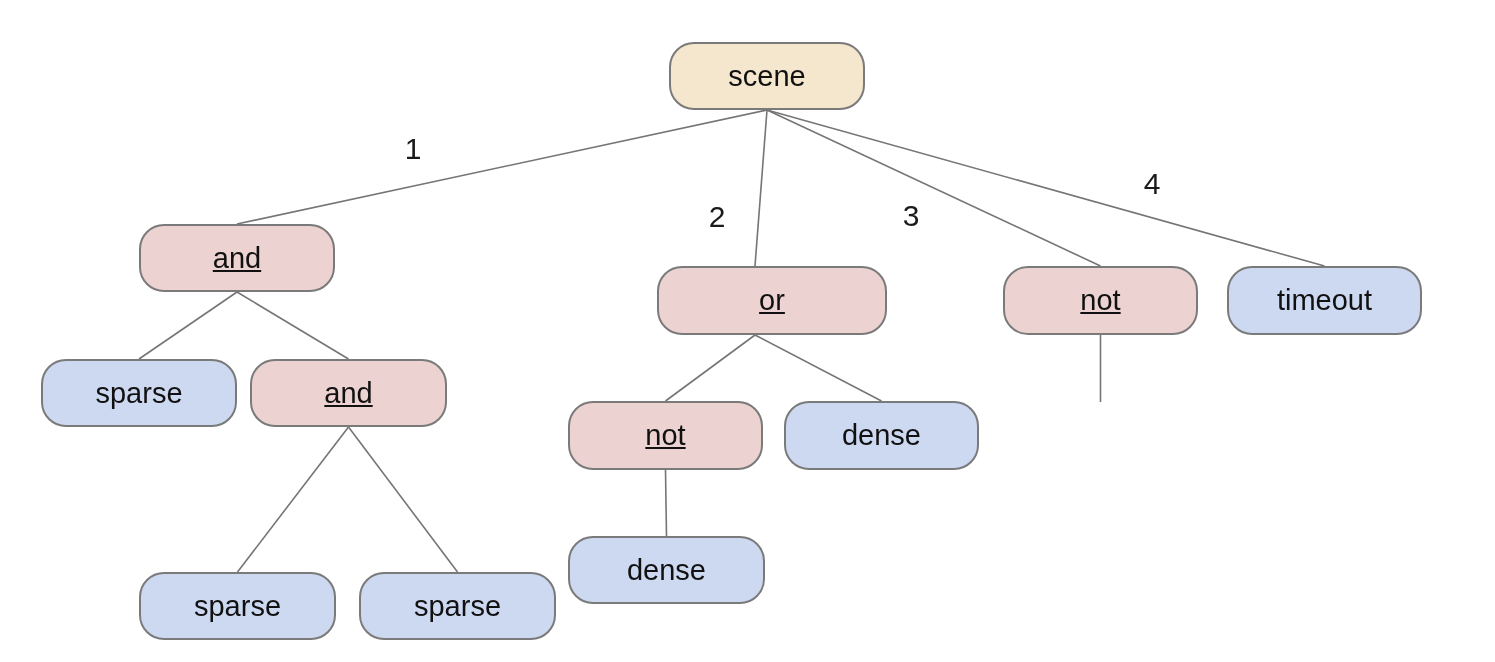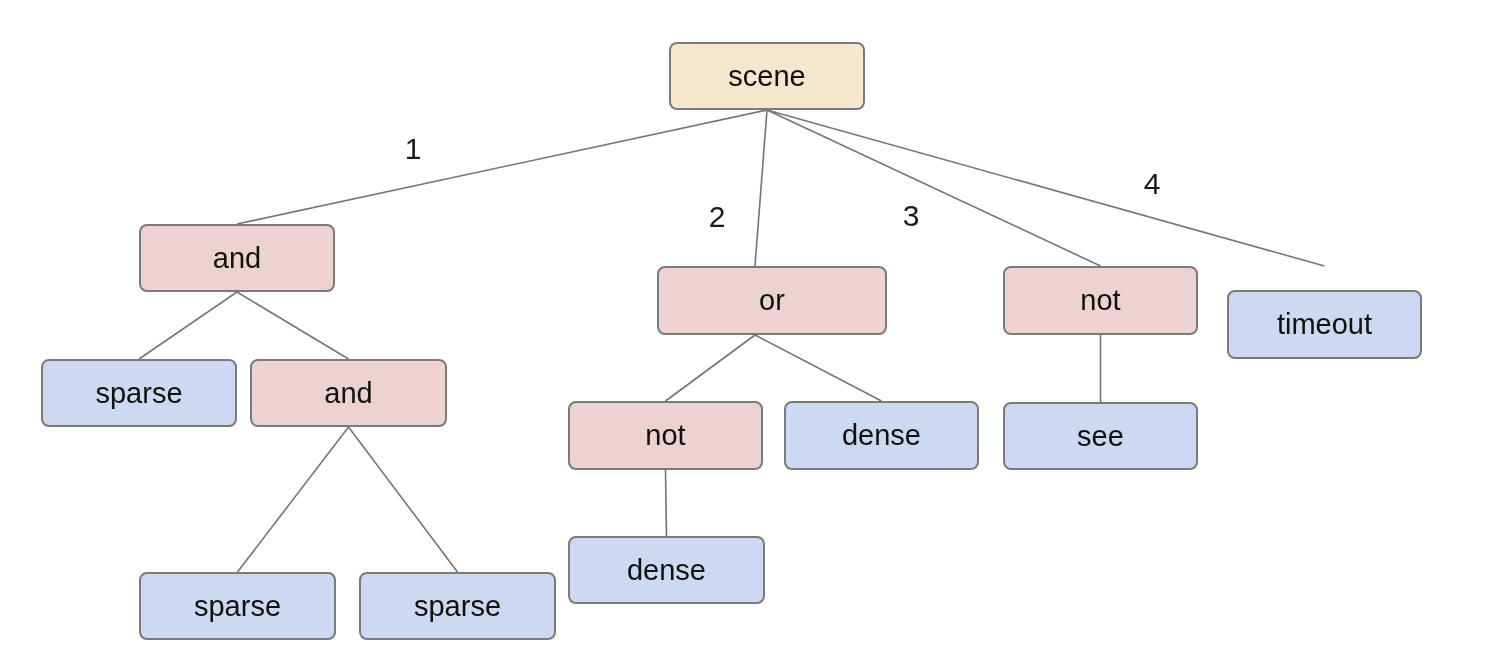--- a/index.html
+++ b/index.html
@@ -37,29 +37,29 @@
     position: absolute;
     left: 0;
     top: 0;
     width: 1495px;
     height: 662px;
   }
   .node {
     position: absolute;
     box-sizing: border-box;
     border: 2px solid var(--node-border, #7a7a7a);
-    border-radius: 8px;
+    border-radius: 25px;
     display: flex;
     align-items: center;
     justify-content: center;
     font-size: 29px;
     color: var(--text-color, #111111);
   }
   .node.root     { background: var(--root-fill, #f5e7ce); }
-  .node.operator { background: var(--operator-fill, #ecd3d1); }
+  .node.operator { background: var(--operator-fill, #ecd3d1); text-decoration: underline; }
   .node.leaf     { background: var(--leaf-fill, #cdd9f1); }
 </style>
 </head>
 <body>
 
 <div class="canvas">
   <svg class="edge-layer" xmlns="http://www.w3.org/2000/svg" viewBox="0 0 1495 662">
       <line x1="767" y1="110" x2="237" y2="224"></line>
       <text x="413" y="148">1</text>
       <line x1="767" y1="110" x2="755" y2="266"></line>
@@ -83,38 +83,35 @@
       </div>
       <div class="node operator" style="left: 139px; top: 224px; width: 196px; height: 68px;">
         <span>and</span>
       </div>
       <div class="node operator" style="left: 657px; top: 266px; width: 230px; height: 69px;">
         <span>or</span>
       </div>
       <div class="node operator" style="left: 1003px; top: 266px; width: 195px; height: 69px;">
         <span>not</span>
       </div>
-      <div class="node leaf" style="left: 1227px; top: 266px; width: 195px; height: 69px; margin-top: 24px;">
+      <div class="node leaf" style="left: 1227px; top: 266px; width: 195px; height: 69px;">
         <span>timeout</span>
       </div>
       <div class="node leaf" style="left: 41px; top: 359px; width: 196px; height: 68px;">
         <span>sparse</span>
       </div>
       <div class="node operator" style="left: 250px; top: 359px; width: 197px; height: 68px;">
         <span>and</span>
       </div>
       <div class="node operator" style="left: 568px; top: 401px; width: 195px; height: 69px;">
         <span>not</span>
       </div>
       <div class="node leaf" style="left: 784px; top: 401px; width: 195px; height: 69px;">
         <span>dense</span>
       </div>
-      <div class="node leaf" style="left: 1003px; top: 402px; width: 195px; height: 68px;">
-        <span>see</span>
-      </div>
       <div class="node leaf" style="left: 568px; top: 536px; width: 197px; height: 68px;">
         <span>dense</span>
       </div>
       <div class="node leaf" style="left: 139px; top: 572px; width: 197px; height: 68px;">
         <span>sparse</span>
       </div>
       <div class="node leaf" style="left: 359px; top: 572px; width: 197px; height: 68px;">
         <span>sparse</span>
       </div>
     </div>

